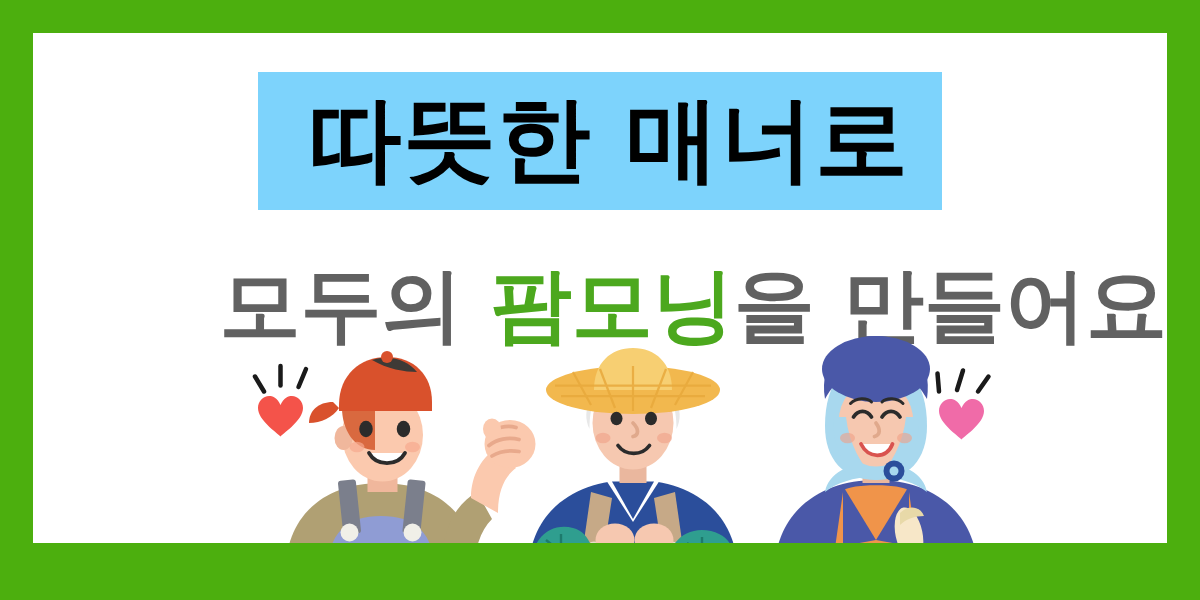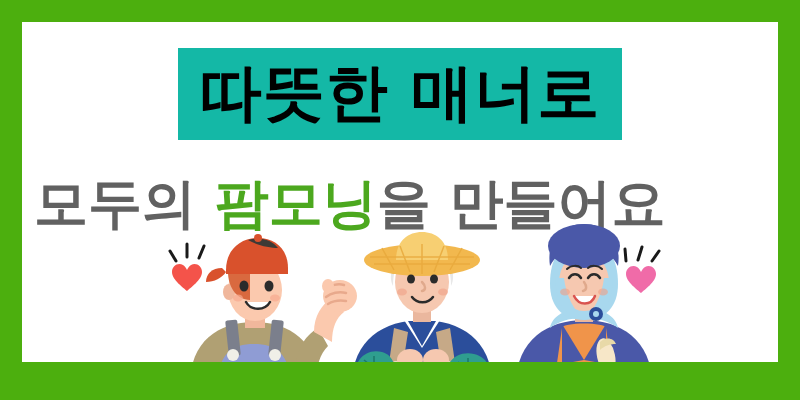--- a/index.html
+++ b/index.html
@@ -43,38 +43,38 @@
   
   .headline-wrap {
     position: absolute;
     left: 0;
     top: 26px;
     width: 100%;
     text-align: center;
   }
   .headline {
     display: inline-block;
-    background: #14b8a6;
+    background: #7dd3fc;
     color: #000000;
     font-size: 62px;
     line-height: 1.0;
     font-weight: 900;
     letter-spacing: 1px;
-    padding: 14px 22px 16px 22px;
+    padding: 14px 22px 16px 34px;
     white-space: nowrap;
     font-family: "DejaVu Sans", "Liberation Sans", sans-serif;
   }
 
   
   .subtitle-wrap {
     position: absolute;
-    left: 12px;
+    left: 0;
     top: 155px;
     width: 100%;
-    text-align: left;
+    text-align: right;
     white-space: nowrap;
   }
   .subtitle {
     font-size: 54px;
     line-height: 1.0;
     font-weight: 700;
     color: #616161;
     letter-spacing: 0px;
     font-family: "DejaVu Sans", "Liberation Sans", sans-serif;
   }

